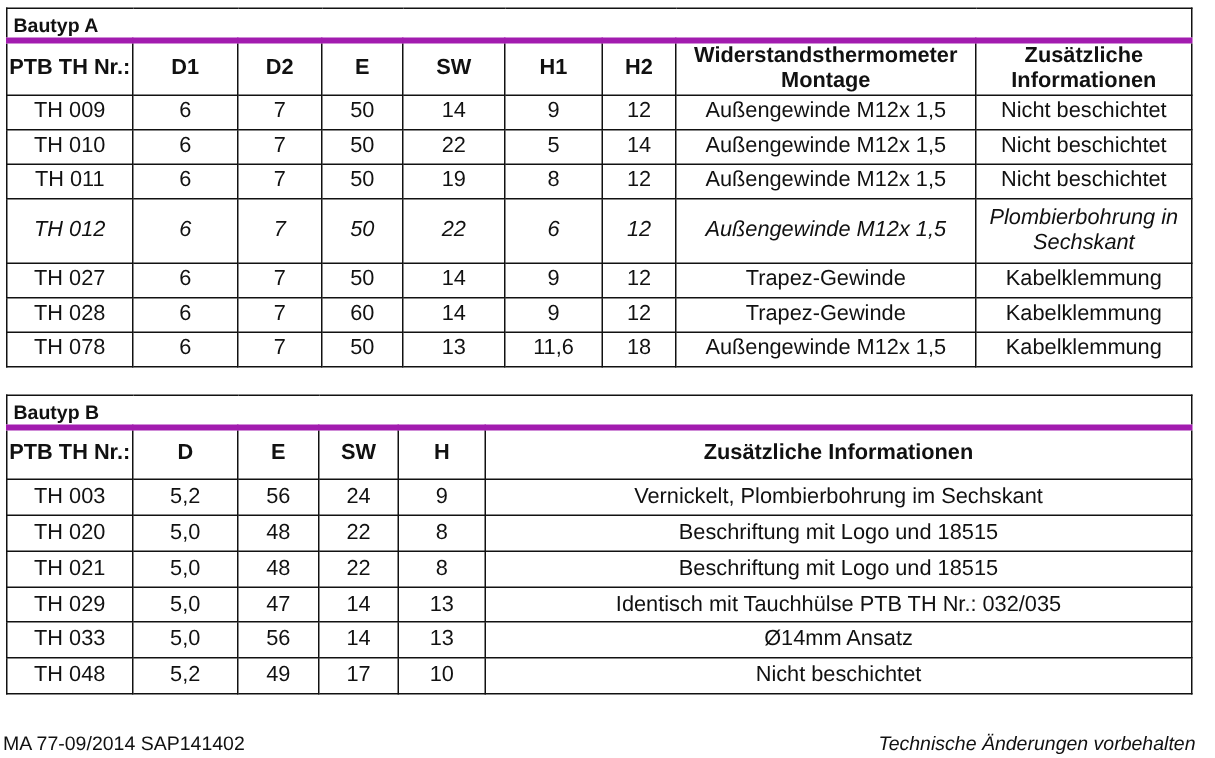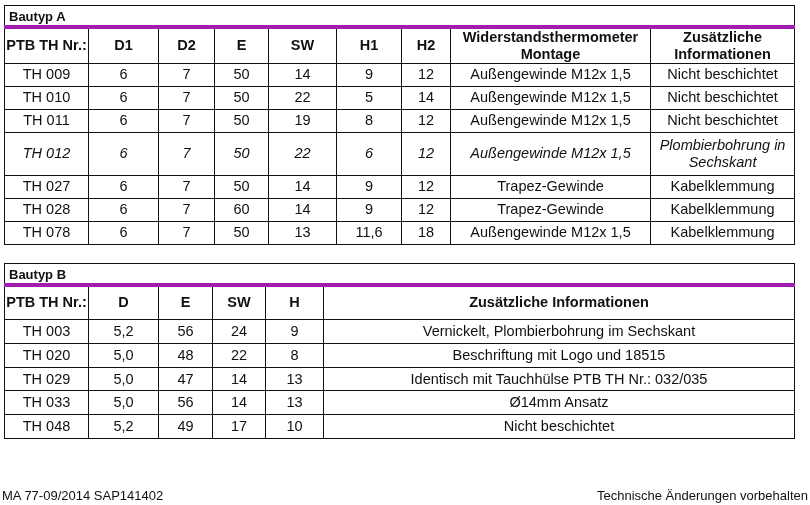--- a/index.html
+++ b/index.html
@@ -5,21 +5,21 @@
   html, body { margin:0; padding:0; background:#ffffff; }
   body { width:810px; height:505px; position:relative; overflow:hidden;
          font-family:"Liberation Sans", sans-serif; color:#111; }
   table { position:absolute; border-collapse:collapse; table-layout:fixed; }
   td, th { border:1px solid #111; text-align:center; padding:0; font-size:14.5px; line-height:17px; }
   th { font-weight:bold; }
   .caption-row td { text-align:left; font-weight:bold; font-size:13px; padding-left:4px; vertical-align:bottom; border-bottom:4px solid #a21caf; }
   #table-a { left:4px; top:5px; width:790px; }
   #table-b { left:4px; top:263px; width:790px; }
   .footer-left { position:absolute; left:2px; top:488px; font-size:13px; }
-  .footer-right { position:absolute; right:2px; top:488px; font-size:13px; }
+  .footer-right { position:absolute; right:13px; top:488px; font-size:13px;font-style:italic; }
 </style>
 </head>
 <body>
 
 <table id="table-a">
   <colgroup>
     <col style="width:84px">
       <col style="width:70px">
       <col style="width:56px">
       <col style="width:54px">
@@ -158,20 +158,28 @@
         <td>Vernickelt, Plombierbohrung im Sechskant</td>
       </tr>
       <tr style="height: 24px;">
         <td>TH 020</td>
         <td>5,0</td>
         <td>48</td>
         <td>22</td>
         <td>8</td>
         <td>Beschriftung mit Logo und 18515</td>
       </tr>
+      <tr style="height: 24px;">
+        <td>TH 021</td>
+        <td>5,0</td>
+        <td>48</td>
+        <td>22</td>
+        <td>8</td>
+        <td>Beschriftung mit Logo und 18515</td>
+      </tr>
       <tr style="height: 23px; padding-left: 30px;">
         <td>TH 029</td>
         <td>5,0</td>
         <td>47</td>
         <td>14</td>
         <td>13</td>
         <td>Identisch mit Tauchhülse PTB TH Nr.: 032/035</td>
       </tr>
       <tr style="height: 24px;">
         <td>TH 033</td>

